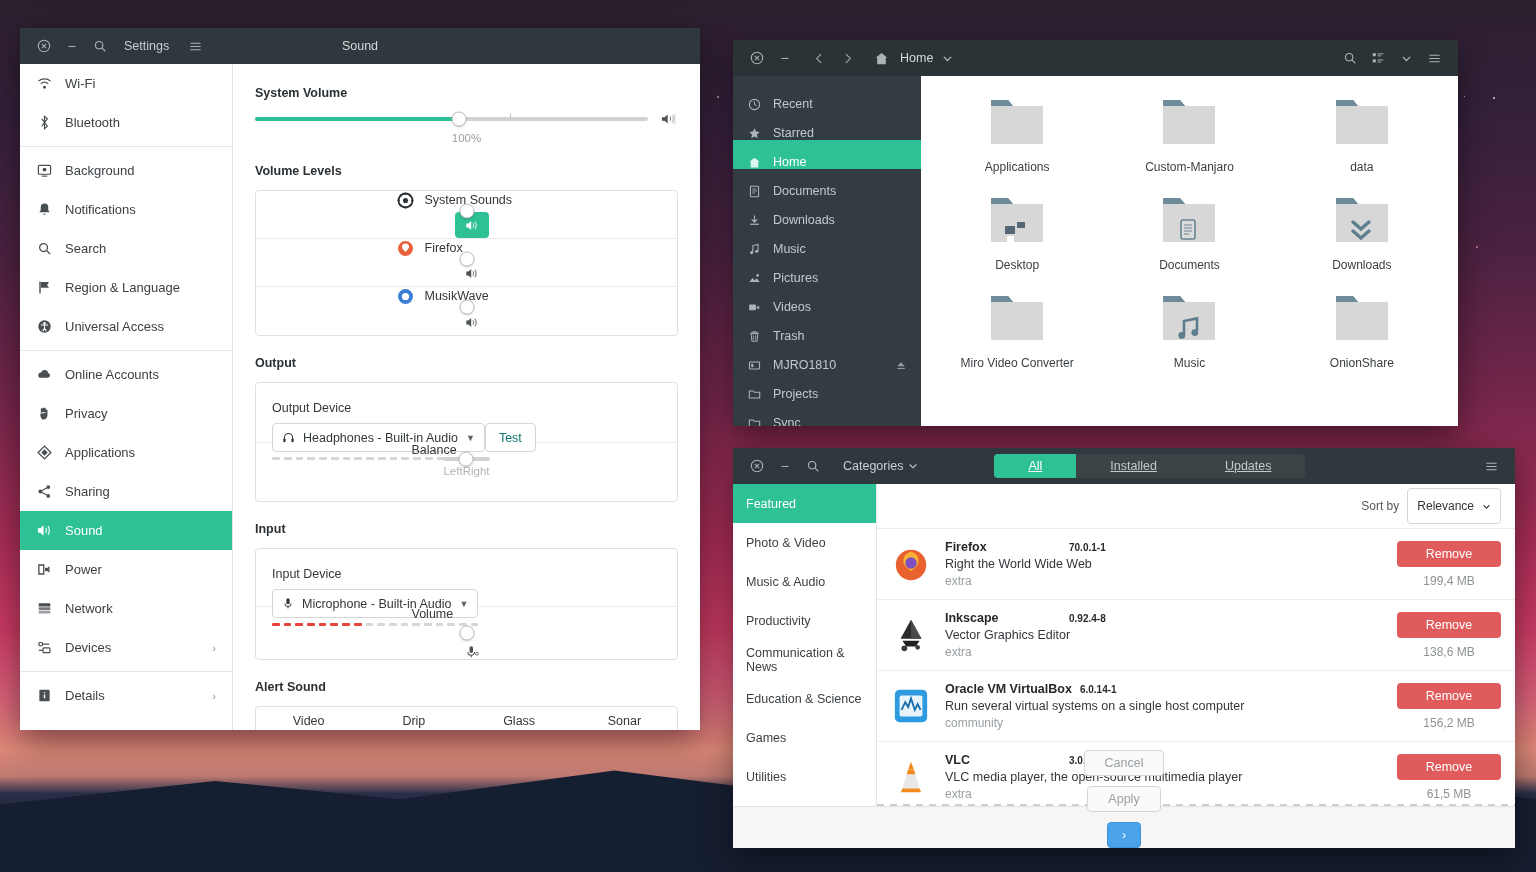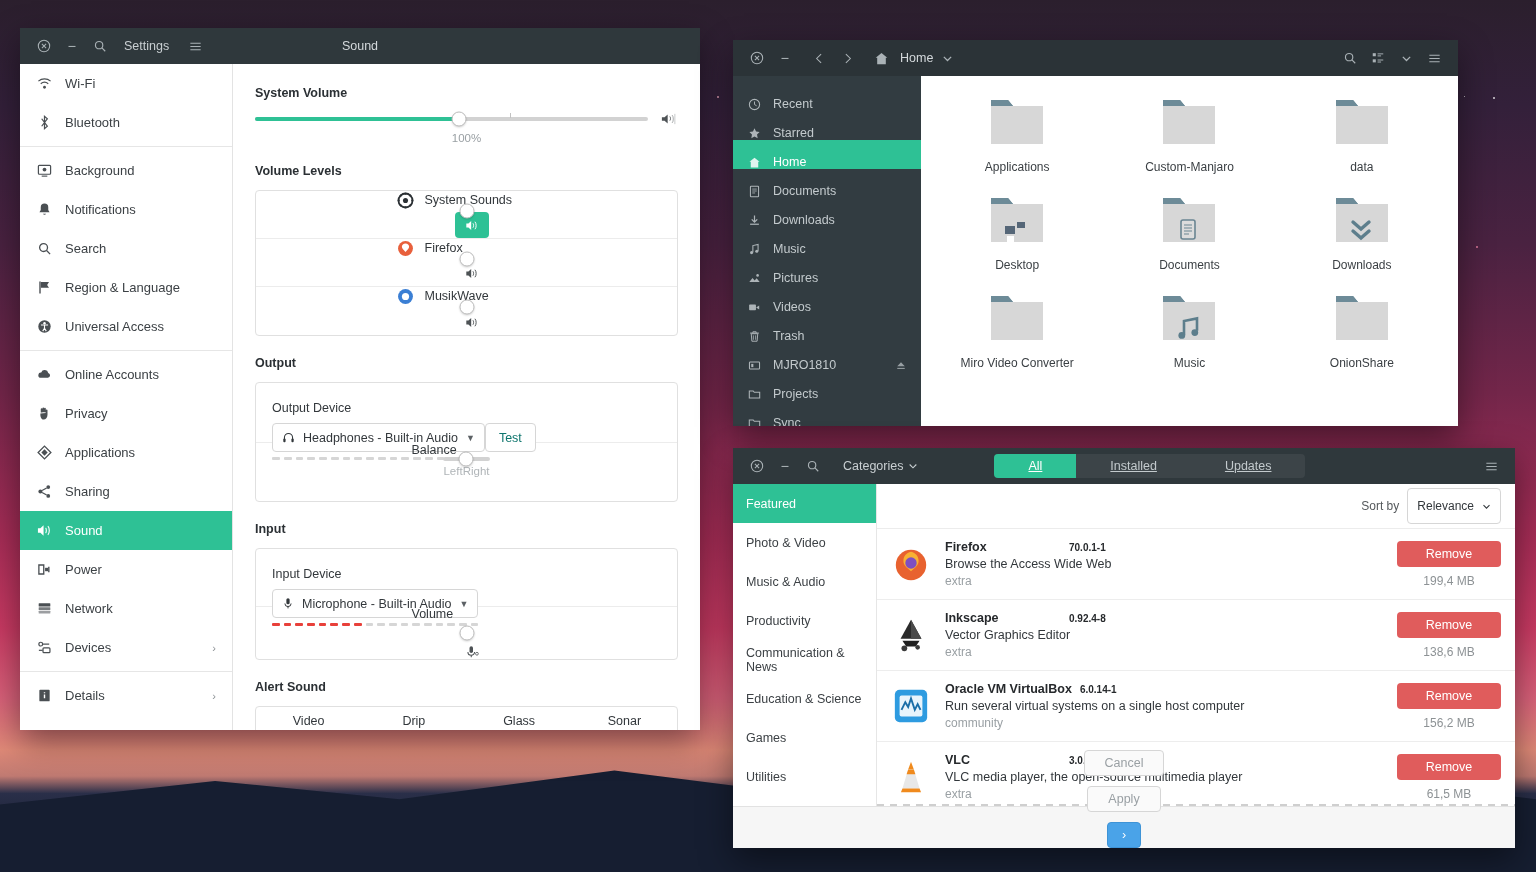--- a/index.html
+++ b/index.html
@@ -942,21 +942,21 @@
                 <circle cx="20" cy="21" r="16" fill="#e8622f"></circle>
                 <path d="M20 7c5 1 8 5 8 9.5 0 5-4 7.5-8 11-4-3.5-8-6-8-11C12 12 15 8 20 7z" fill="#f8b133"></path>
                 <circle cx="20" cy="19" r="6" fill="#7e4fc0"></circle>
               </svg>
             </div>
             <div class="pm-info">
               <div class="pm-line1">
                 <span class="pm-name">Firefox</span>
                 <span class="pm-ver">70.0.1-1</span>
               </div>
-              <div class="pm-desc">Browse the Access Wide Web</div>
+              <div class="pm-desc">Right the World Wide Web</div>
               <div class="pm-repo">extra</div>
             </div>
             <div class="pm-right">
               <button class="remove-btn">Remove</button>
               <div class="pm-size">199,4 MB</div>
             </div>
           </div>
           <div class="pm-row">
             <div class="pm-icon">
               <svg width="38" height="38" viewBox="0 0 40 40">

